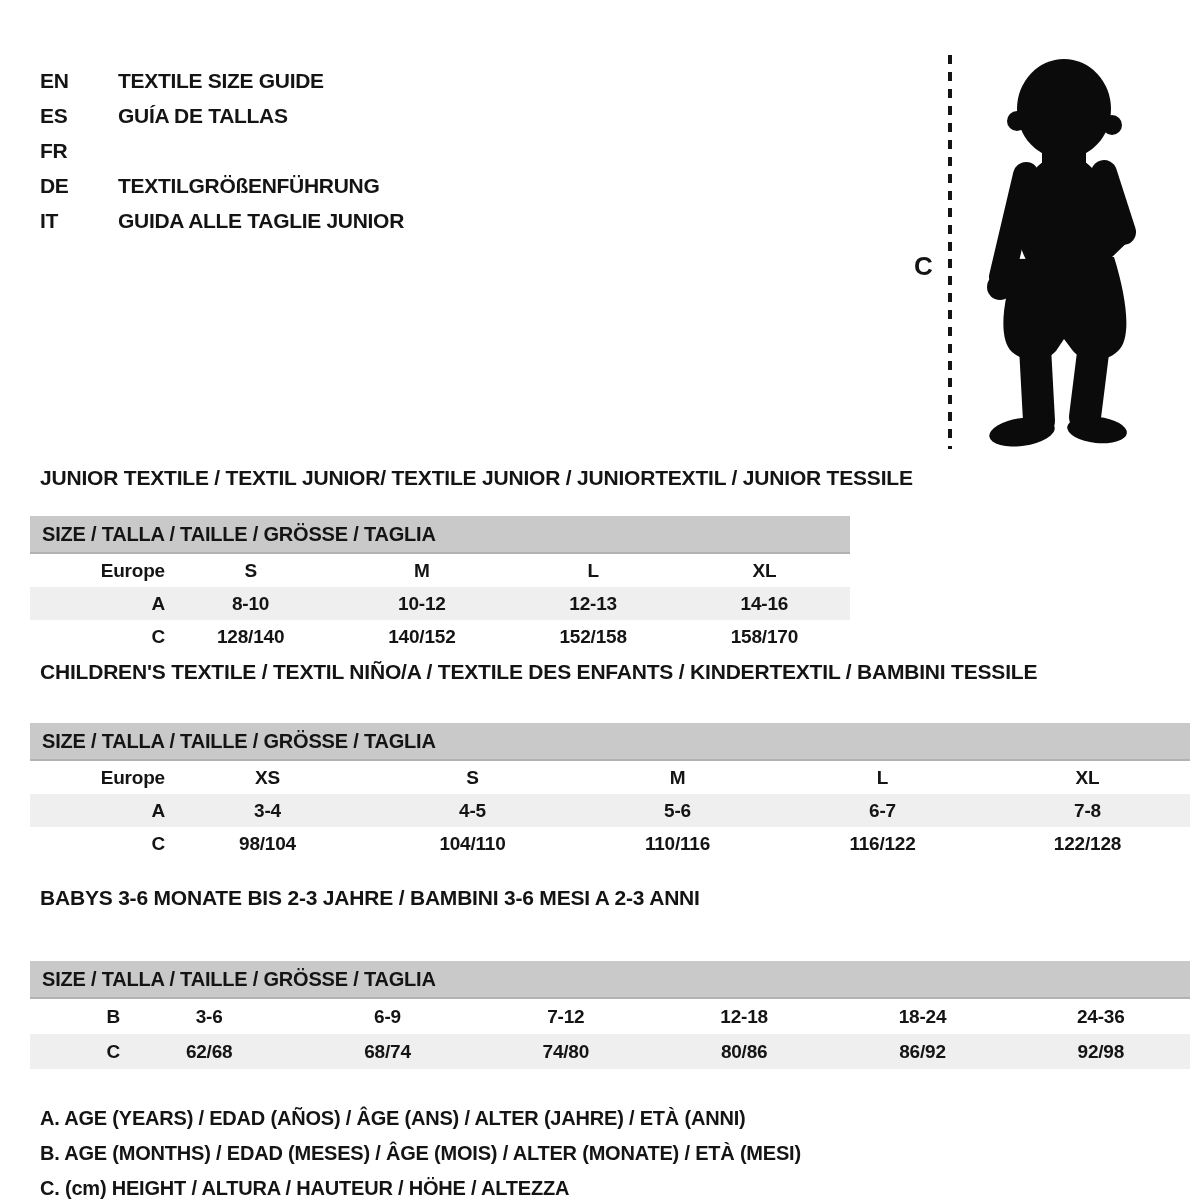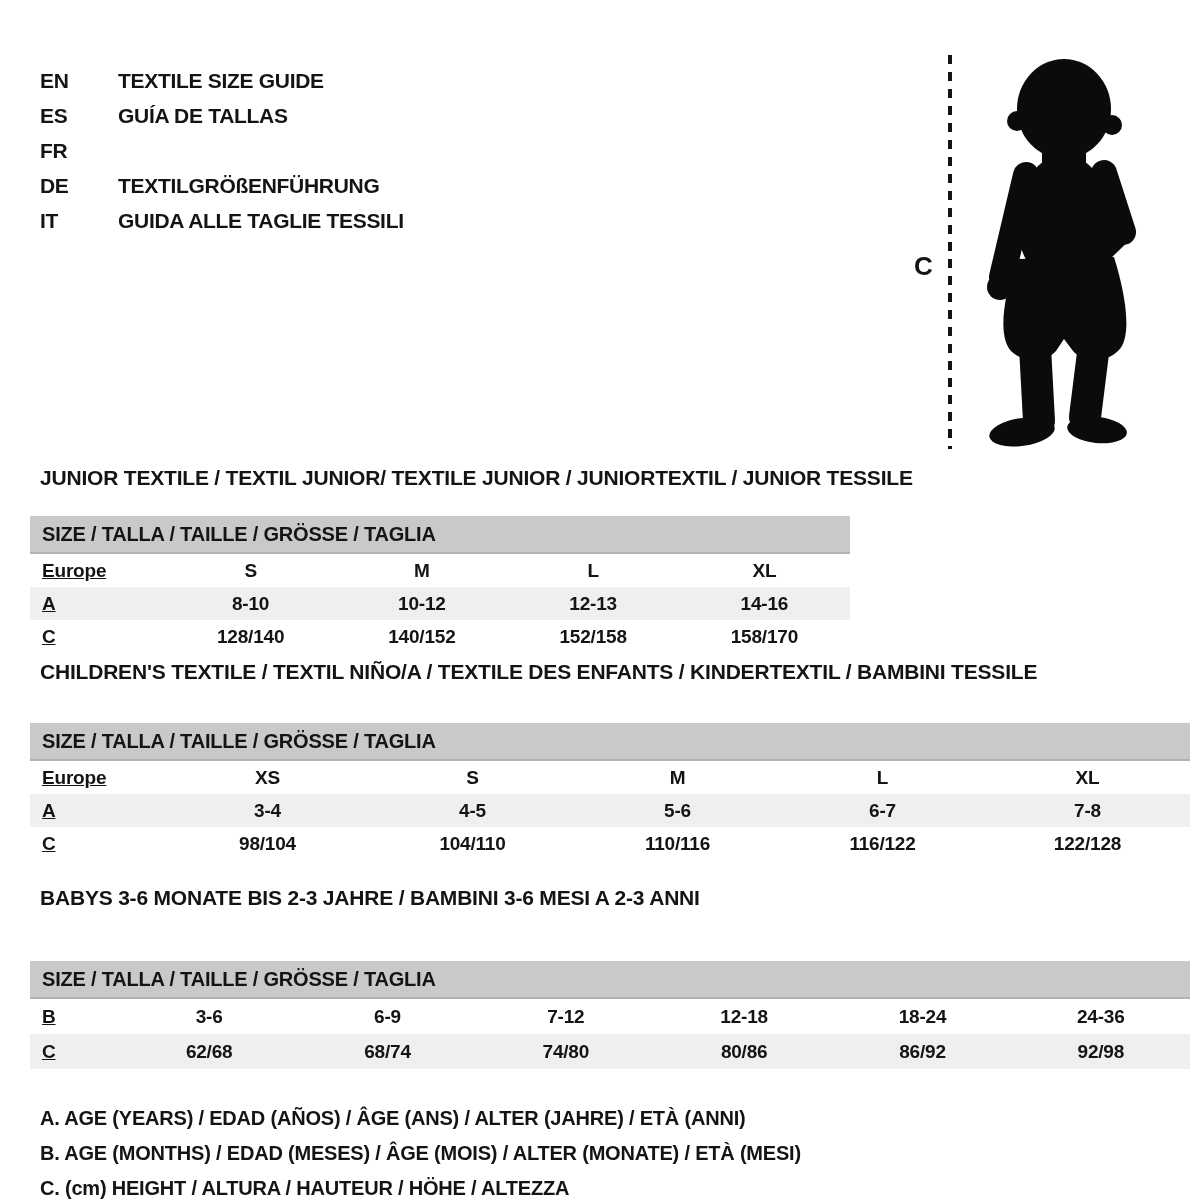--- a/index.html
+++ b/index.html
@@ -17,21 +17,21 @@
   .figure svg{position:absolute;left:42px;top:4px;display:block;}
   
   .section-heading{position:absolute;left:40px;font-size:21px;font-weight:700;letter-spacing:-0.2px;white-space:nowrap;}
   .two-line{line-height:31px;}
   
   .table{position:absolute;left:30px;}
   .size-band{height:38px;background:#c9c9c9;border-bottom:2px solid #b2b2b2;display:flex;align-items:center;padding-left:12px;box-sizing:border-box;font-size:20px;font-weight:700;letter-spacing:-0.2px;}
   .trow{display:flex;height:33px;align-items:center;font-size:19px;font-weight:700;letter-spacing:-0.2px;}
   .babies .trow{height:35px;}
   .trow.stripe{background:#efefef;}
-  .col-label{flex:0 0 135px;padding-left:12px;box-sizing:border-box;text-align:left;text-decoration:underline;}
+  .col-label{flex:0 0 135px;padding-left:12px;box-sizing:border-box;text-align:right;}
   .babies .col-label{flex:0 0 90px;}
   .col-val{flex:1;text-align:center;}
   #junior-table{top:483px;width:820px;}
   #children-table{top:690px;width:1160px;}
   #babies-table{top:928px;width:1160px;}
   #junior-heading{top:433px;}
   #children-heading{top:627px;}
   #babies-heading{top:849px;}
   
   .legend{position:absolute;left:40px;top:1068px;font-size:20px;font-weight:700;letter-spacing:-0.2px;line-height:35px;white-space:nowrap;}
@@ -52,21 +52,21 @@
     </div>
     <div class="lang-row">
       <span class="lang-code">FR</span>
     </div>
     <div class="lang-row">
       <span class="lang-code">DE</span>
       <span class="lang-title">TEXTILGRÖßENFÜHRUNG</span>
     </div>
     <div class="lang-row">
       <span class="lang-code">IT</span>
-      <span class="lang-title">GUIDA ALLE TAGLIE TESSILI</span>
+      <span class="lang-title">GUIDA ALLE TAGLIE JUNIOR</span>
     </div>
   </div>
 
   <div class="figure">
     <span class="c-label">C</span>
     <svg width="230" height="405" viewBox="0 0 230 405">
       <line x1="8" y1="6" x2="8" y2="400" stroke="#141414" stroke-width="4" stroke-dasharray="9 8"></line>
       <g transform="translate(30,0)" fill="#0b0b0b">
         <ellipse cx="92" cy="60" rx="47" ry="50"></ellipse>
         <circle cx="45" cy="72" r="10"></circle>

